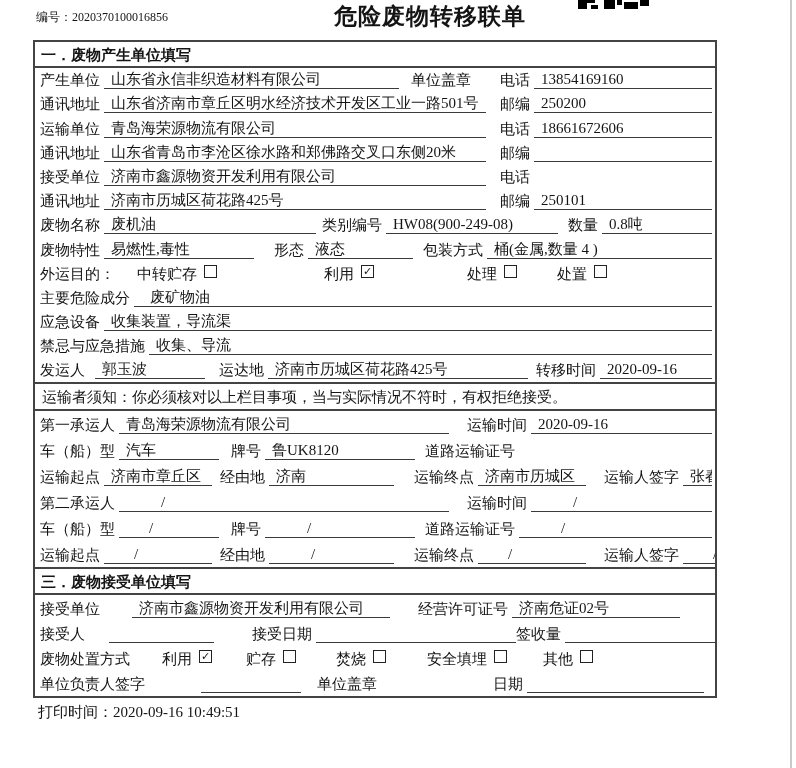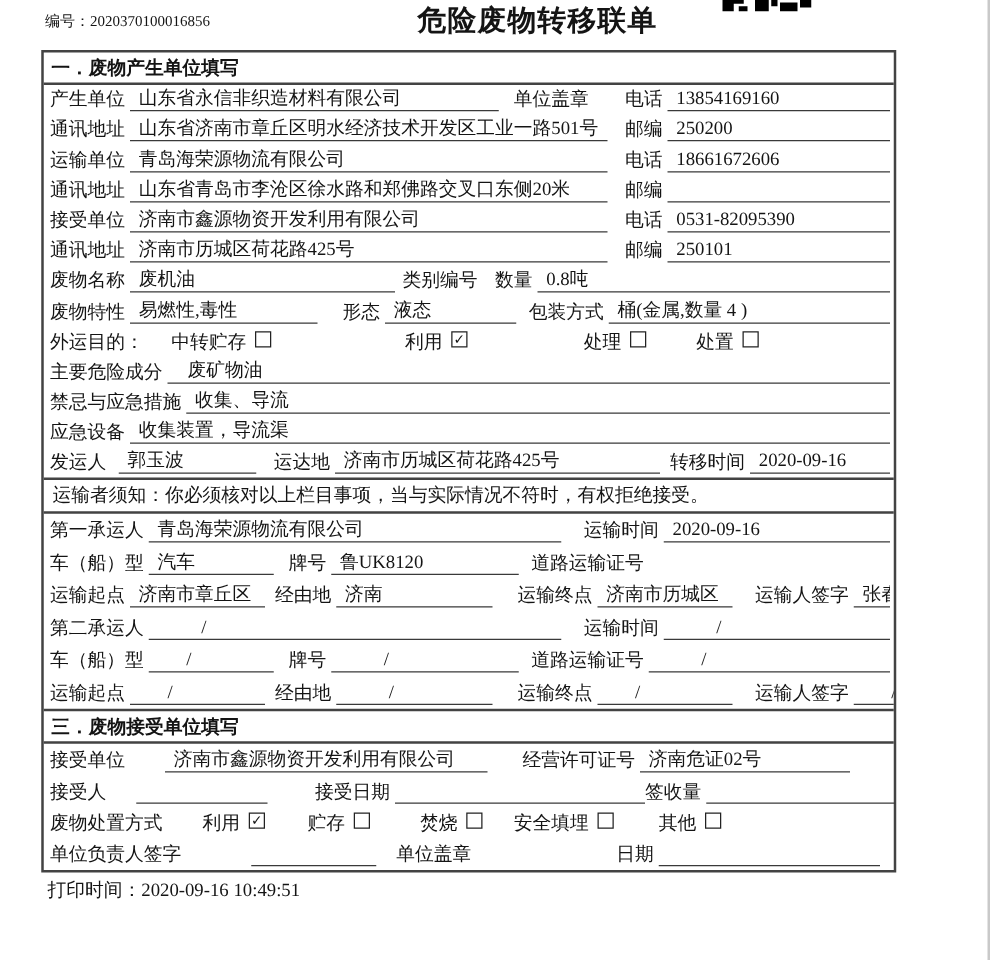--- a/index.html
+++ b/index.html
@@ -107,37 +107,37 @@
           <span class="lbl">邮编</span>
           <span class="val"></span>
         </span>
     </div>
 
     <div class="row">
       <span class="lbl">接受单位</span>
       <span class="val fill" style="margin-right:14px">济南市鑫源物资开发利用有限公司</span>
       <span class="rgt">
           <span class="lbl">电话</span>
-          <span class="val">0531-82095390</span>
         </span>
     </div>
 
     <div class="row">
       <span class="lbl">通讯地址</span>
       <span class="val fill" style="margin-right:14px">济南市历城区荷花路425号</span>
       <span class="rgt">
           <span class="lbl">邮编</span>
           <span class="val">250101</span>
         </span>
     </div>
 
     <div class="row">
       <span class="lbl">废物名称</span>
       <span class="val" style="width:212px">废机油</span>
       <span class="lbl" style="margin-left:6px">类别编号</span>
+      <span class="val" style="width:172px">HW08(900-249-08)</span>
       <span class="lbl" style="margin-left:10px">数量</span>
       <span class="val fill">0.8吨</span>
     </div>
 
     <div class="row">
       <span class="lbl">废物特性</span>
       <span class="val" style="width:150px">易燃性,毒性</span>
       <span class="lbl" style="margin-left:20px">形态</span>
       <span class="val" style="width:105px">液态</span>
       <span class="lbl" style="margin-left:10px">包装方式</span>
@@ -163,27 +163,27 @@
         <span class="box"><span></span></span>
       </span>
     </div>
 
     <div class="row">
       <span class="lbl">主要危险成分</span>
       <span class="val fill" style="padding-left:16px">废矿物油</span>
     </div>
 
     <div class="row">
+      <span class="lbl">应急设备</span>
+      <span class="val fill">收集装置，导流渠</span>
+    </div>
+
+    <div class="row">
       <span class="lbl">禁忌与应急措施</span>
       <span class="val fill">收集、导流</span>
-    </div>
-
-    <div class="row">
-      <span class="lbl">应急设备</span>
-      <span class="val fill">收集装置，导流渠</span>
     </div>
 
     <div class="row">
       <span class="lbl">发运人</span>
       <span class="val" style="width:110px;margin-left:6px">郭玉波</span>
       <span class="lbl" style="margin-left:14px">运达地</span>
       <span class="val" style="width:260px">济南市历城区荷花路425号</span>
       <span class="lbl" style="margin-left:8px">转移时间</span>
       <span class="val fill">2020-09-16</span>
     </div>
@@ -274,21 +274,21 @@
         <span class="box"><span>✓</span></span>
       </span>
       <span class="cb-item" style="margin-left:34px">
         <span>贮存</span>
         <span class="box"><span></span></span>
       </span>
       <span class="cb-item" style="margin-left:40px">
         <span>焚烧</span>
         <span class="box"><span></span></span>
       </span>
-      <span class="cb-item" style="margin-left:25px">
+      <span class="cb-item" style="margin-left:41px">
         <span>安全填埋</span>
         <span class="box"><span></span></span>
       </span>
       <span class="cb-item" style="margin-left:36px">
         <span>其他</span>
         <span class="box"><span></span></span>
       </span>
     </div>
 
     <div class="row">

